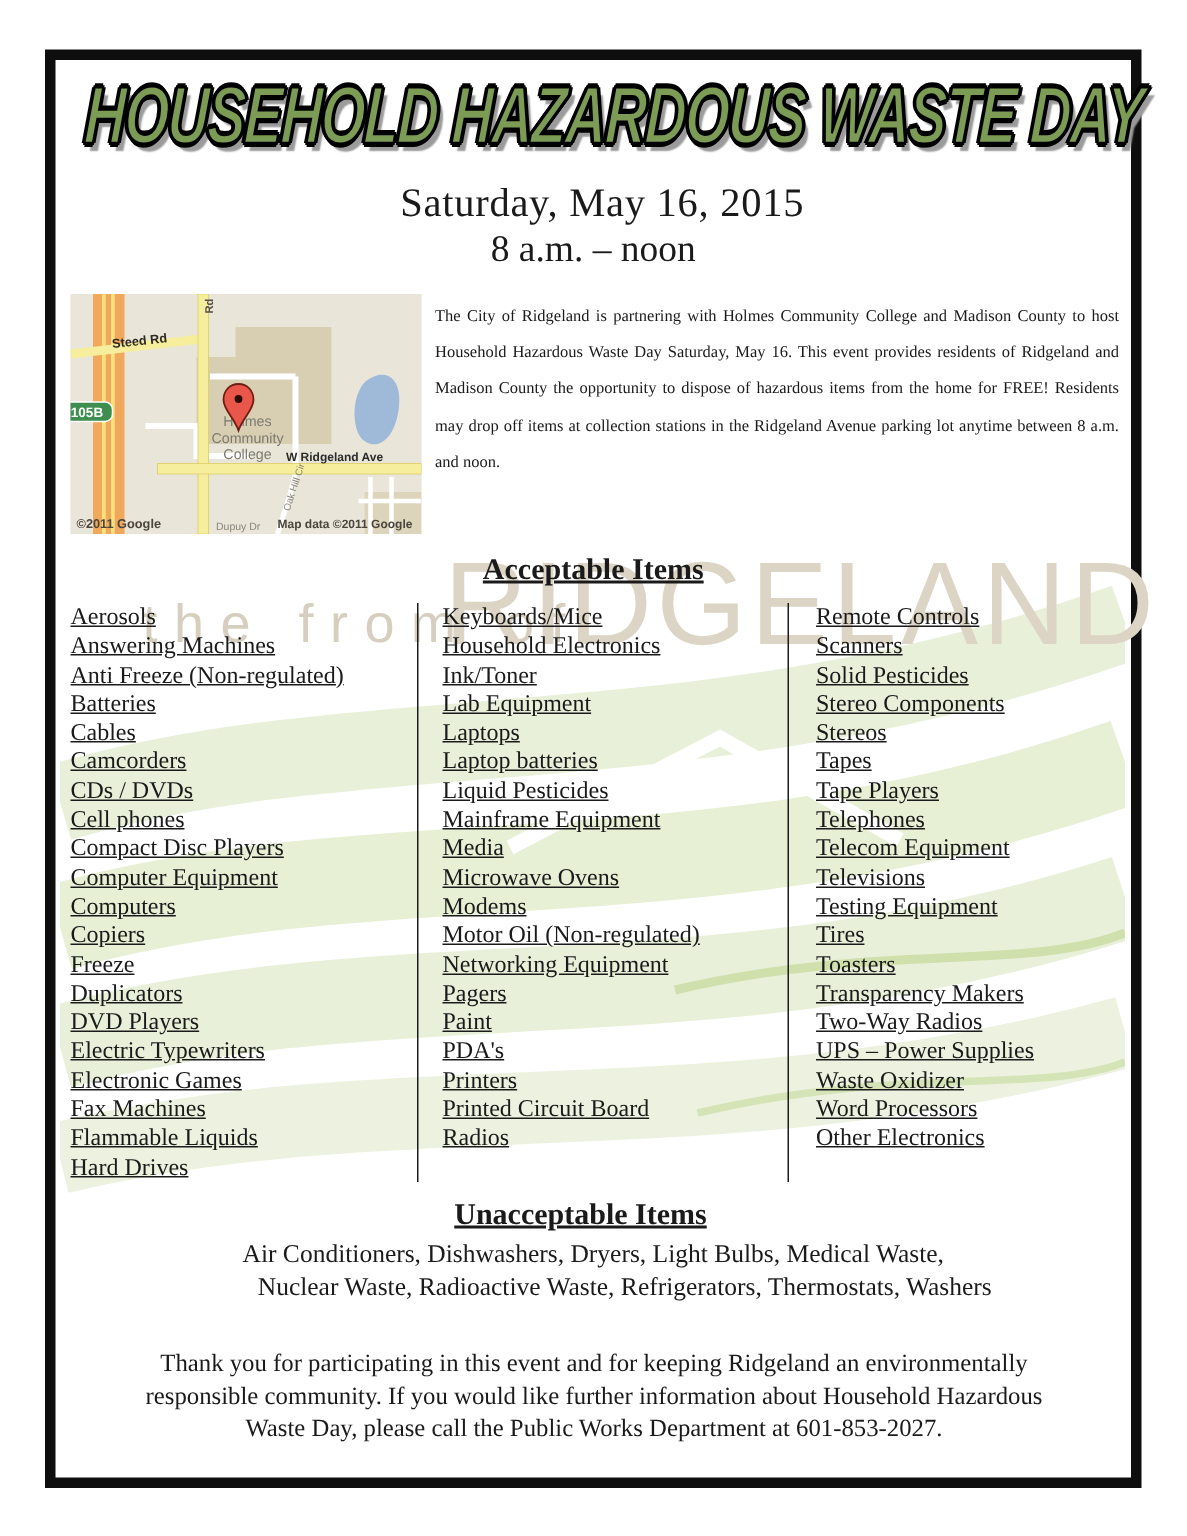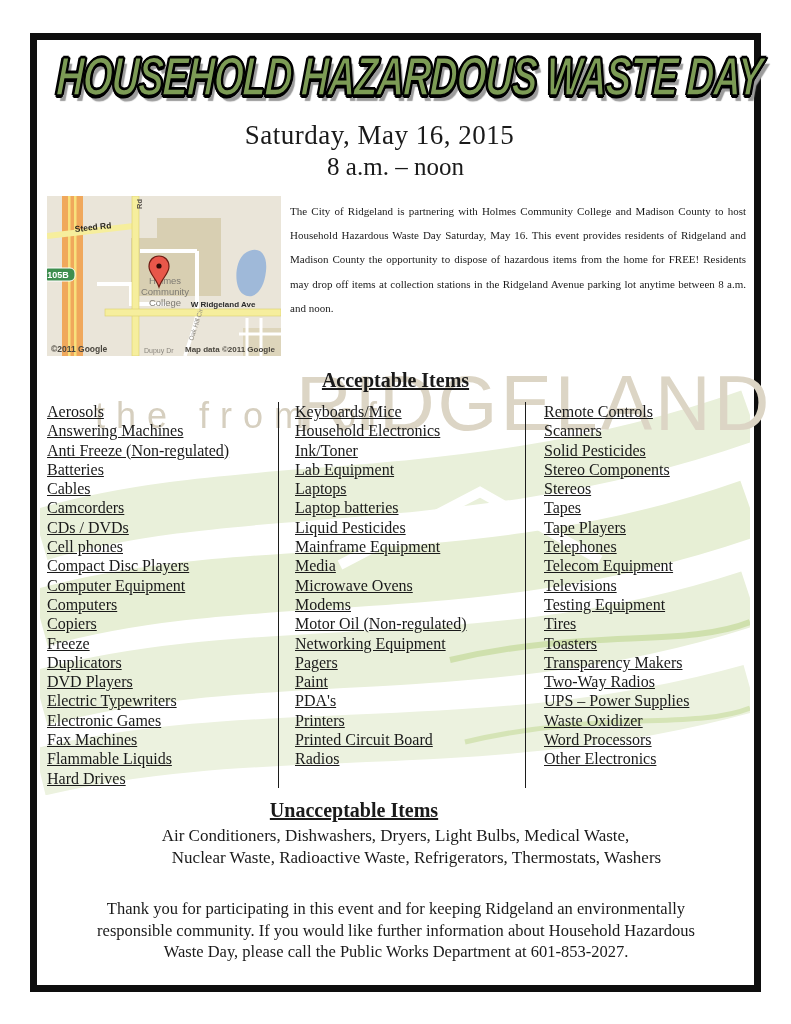--- a/index.html
+++ b/index.html
@@ -8,42 +8,42 @@
   .frame{position:absolute;left:30px;top:33px;width:717px;height:945px;border:7px solid #0e0e0e;}
   .title-wrap{position:absolute;left:30px;width:731px;top:54px;text-align:center;}
   .title{display:inline-block;white-space:nowrap;
          font-family:"Liberation Sans",sans-serif;font-weight:bold;font-style:italic;
          font-size:41px;letter-spacing:-1px;color:#7c9b55;
          transform:scale(0.93,1.32) skewX(-4deg);transform-origin:center;
          -webkit-text-stroke:1.3px #000;
          text-shadow:-1px -1px 0 #000,1px -1px 0 #000,-1px 1px 0 #000,1px 1px 0 #000,
                      2px 0 0 #000,-2px 0 0 #000,0 2px 0 #000,0 -2px 0 #000,
                      4px 4px 1px #9b9b9b;}
-  .date-line{position:absolute;left:14px;width:731px;top:120px;text-align:center;
+  .date-line{position:absolute;left:36px;width:731px;top:120px;text-align:center;
              font-size:27px;letter-spacing:0.5px;}
   .time-line{position:absolute;left:30px;width:731px;top:153px;text-align:center;font-size:25px;}
   .map{position:absolute;left:47px;top:196px;width:234px;height:160px;background:#eae5d9;}
   .intro{position:absolute;left:290px;top:199px;width:456px;font-size:11px;line-height:24.2px;
          text-align:justify;}
   
   .wm-waves{position:absolute;left:40px;top:360px;width:710px;height:435px;z-index:0;pointer-events:none;}
   .wm-small{position:absolute;left:95px;top:395px;z-index:0;font-family:"Liberation Sans",sans-serif;
             font-size:36px;letter-spacing:11px;color:#d6cfbf;white-space:nowrap;}
   .wm-big{position:absolute;left:296px;top:358px;z-index:0;font-family:"Liberation Sans",sans-serif;
           font-size:77px;letter-spacing:3px;color:#dcd5c5;white-space:nowrap;transform:scaleY(1.02);transform-origin:top left;}
   .acc-heading{position:absolute;left:30px;width:731px;top:369px;text-align:center;z-index:2;
                font-size:20px;font-weight:bold;text-decoration:underline;}
   .columns{position:absolute;left:47px;top:402px;width:701px;display:flex;z-index:1;text-decoration:underline;}
   .col{box-sizing:border-box;}
   .col .item{font-size:16px;line-height:19.3px;white-space:nowrap;}
   .col-1{width:232px;border-right:1px solid #1c1c1c;}
   .col-2{width:247px;border-right:1px solid #1c1c1c;padding-left:16px;}
   .col-3{flex:1;padding-left:18px;}
   .unacc-heading{position:absolute;left:30px;width:648px;top:799px;text-align:center;z-index:2;
-                 font-size:20px;font-weight:bold;text-decoration:underline;}
+                 font-size:20px;font-weight:bold;text-decoration:underline;padding-left:33px;}
   .unacc-line1{position:absolute;left:30px;width:731px;top:826px;text-align:center;font-size:17px;}
   .unacc-line2{position:absolute;left:30px;width:731px;top:848px;text-align:center;font-size:17px;margin-left:21px;}
   .footer{position:absolute;left:96px;top:898px;width:600px;text-align:center;
           font-size:16.5px;line-height:21.5px;}
   svg text{font-family:"Liberation Sans",sans-serif;}
 </style>
 </head>
 <body>
 
 <div class="sheet">

